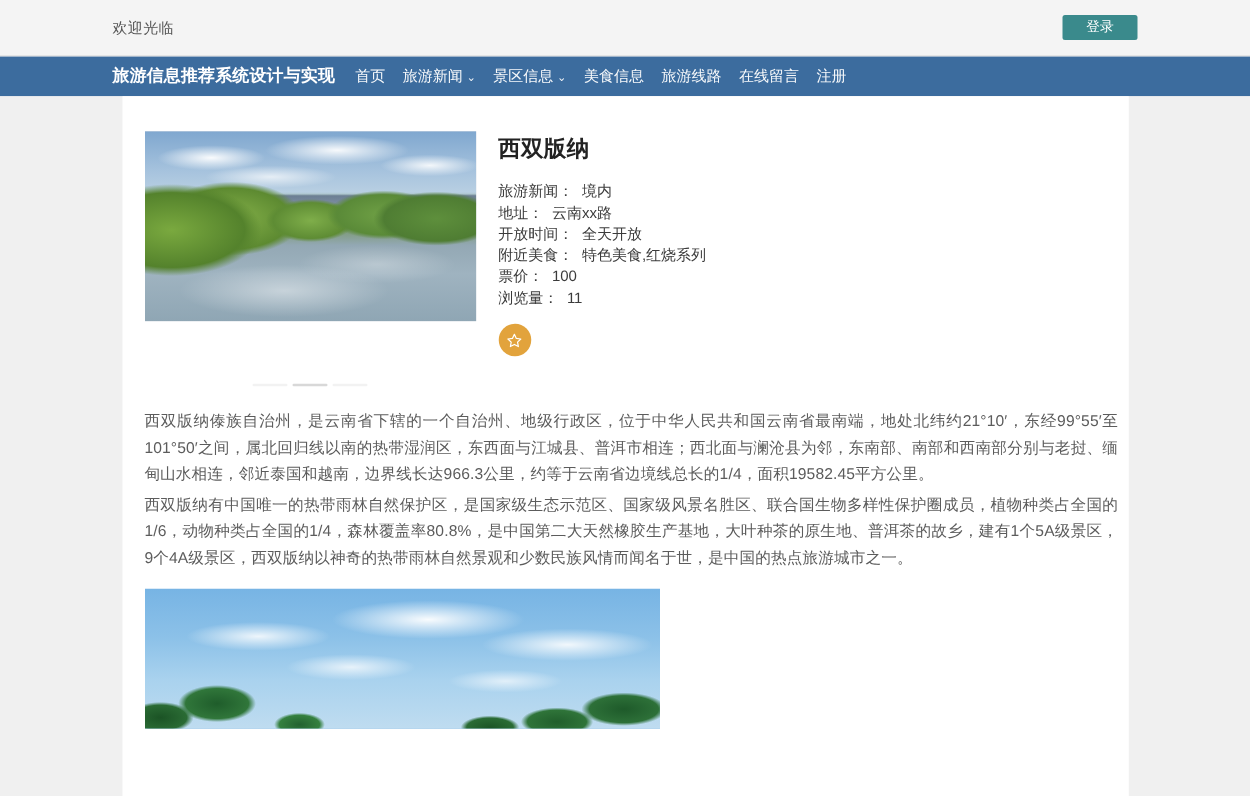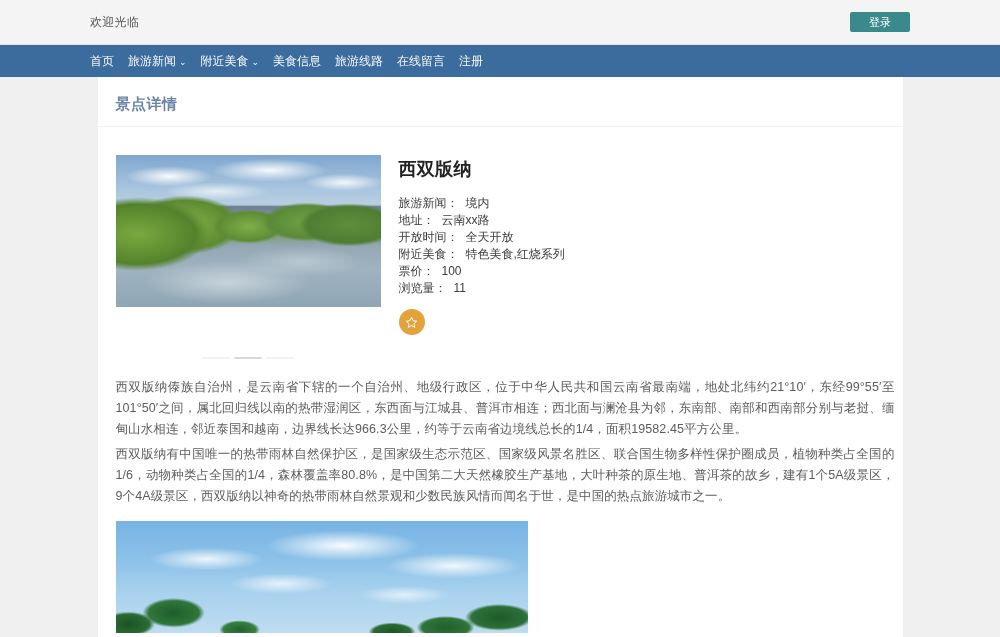--- a/index.html
+++ b/index.html
@@ -258,32 +258,33 @@
 
 <div class="topbar">
   <div class="topbar-inner">
     <span class="welcome-text">欢迎光临</span>
     <button class="login-btn">登录</button>
   </div>
 </div>
 
 <div class="navbar">
   <div class="nav-inner">
+    <span class="brand">旅游信息推荐系统设计与实现</span>
 
     <span class="nav-item">
       <span>首页</span>
     </span>
 
     <span class="nav-item">
       <span>旅游新闻</span>
       <span class="caret">⌄</span>
     </span>
 
     <span class="nav-item">
-      <span>附近美食</span>
+      <span>景区信息</span>
       <span class="caret">⌄</span>
     </span>
 
     <span class="nav-item">
       <span>美食信息</span>
     </span>
 
     <span class="nav-item">
       <span>旅游线路</span>
     </span>
@@ -294,23 +295,20 @@
 
     <span class="nav-item">
       <span>注册</span>
     </span>
   </div>
 </div>
 
 <div class="page-wrap">
   <div class="card">
 
-    <div class="card-header">
-      <div class="card-title">景点详情</div>
-    </div>
 
     <div class="detail-top">
 
       <div class="carousel">
         <div class="carousel-frame">
           <div class="photo-river"></div>
         </div>
         <div class="carousel-dots">
           <span class="dot"></span>
           <span class="dot active"></span>

